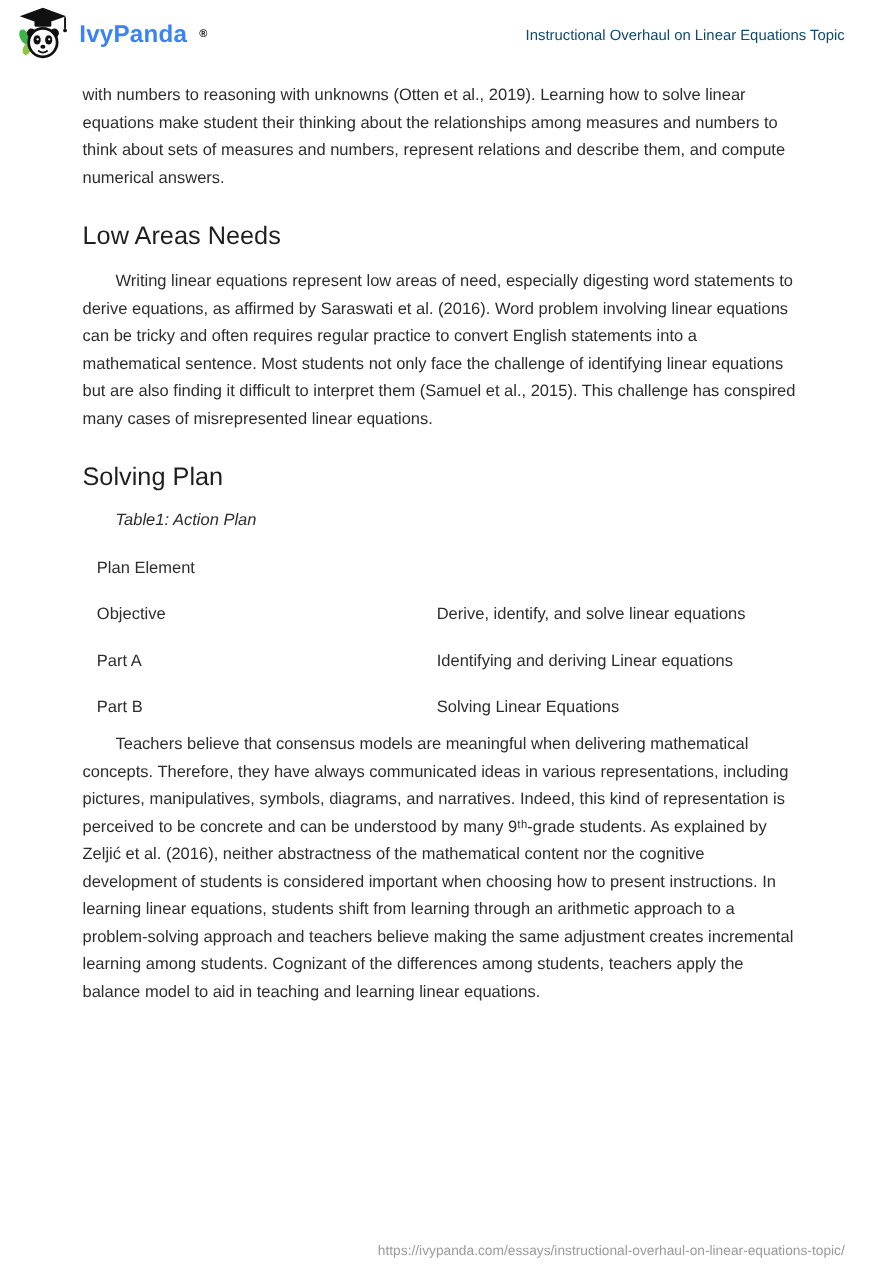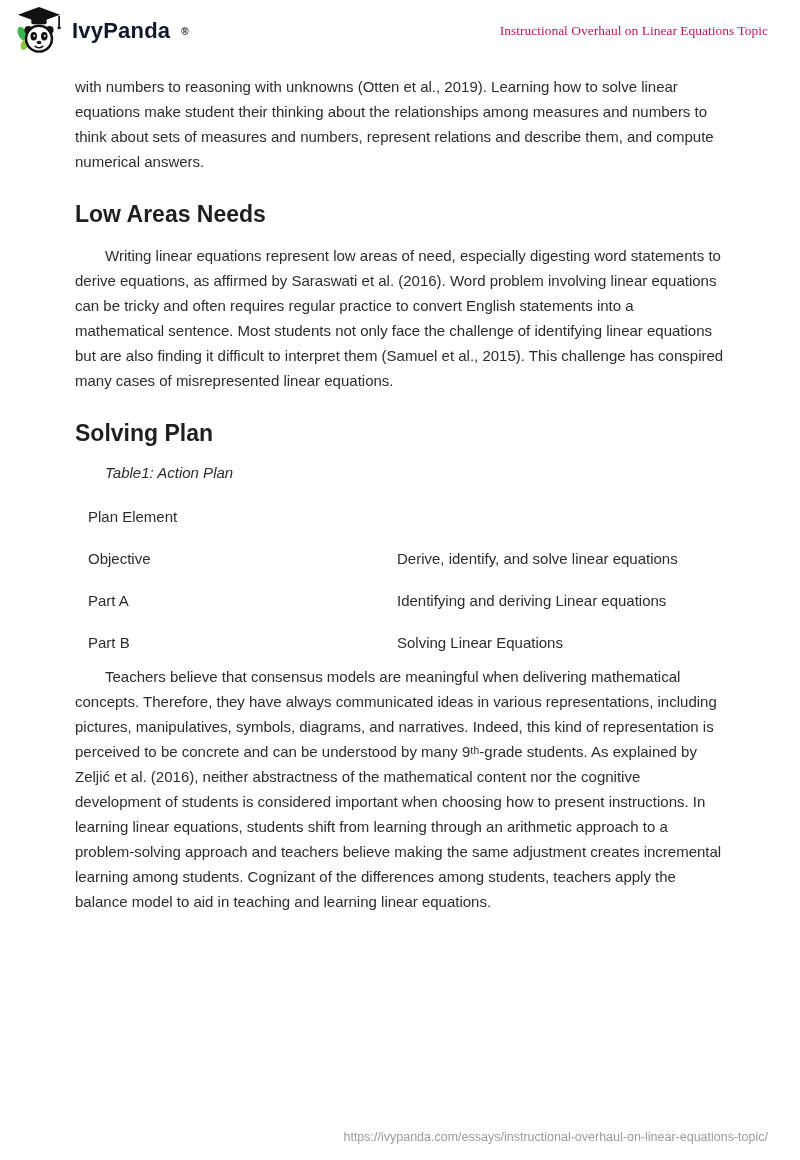--- a/index.html
+++ b/index.html
@@ -13,31 +13,31 @@
   .page { position: relative; width: 800px; height: 1160px; overflow: hidden; }
 
   
   .header {
     display: flex; justify-content: space-between; align-items: center;
     height: 62px; padding: 6px 32px 6px 16px;
   }
   .brand { display: flex; align-items: center; gap: 10px; cursor: pointer; }
   .logo-icon { display: inline-flex; width: 46px; height: 50px; }
   .brand-name {
-    font-size: 22px; font-weight: 700; color: #0f172a; letter-spacing: 0.2px;
+    font-size: 22px; font-weight: 700; color: #3b82f6; letter-spacing: 0.2px;
   }
   .reg-mark { font-size: 10px; font-weight: 700; color: #101010; vertical-align: super; margin-left: 1px; }
-  .doc-title { font-size: 13.5px; color: #be185d; font-family: Liberation Serif, serif; }
+  .doc-title { font-size: 13.5px; color: #0c4a6e; }
 
   
   .main { padding: 12px 75px 0 75px; }
   .para { margin: 0 0 10px 0; font-size: 15px; line-height: 25px; color: #2d2d2d; }
   .para.indent { text-indent: 30px; }
   h2.section-heading {
-    margin: 27px 0 15px 0; font-size: 23px; font-weight: 700; color: #1f1f1f;
+    margin: 27px 0 15px 0; font-size: 23px; font-weight: 400; color: #1f1f1f;
   }
   .table-caption {
     margin: 17px 0 15px 30px; font-size: 15px; font-style: italic; color: #2d2d2d;
   }
 
   
   .plan-table { width: 650px; font-size: 15px; line-height: 25px; }
   .t-row { display: flex; align-items: flex-end; }
   .t-cell-el { width: 322px; padding: 8px 10px 9px 13px; }
   .t-cell-desc { width: 328px; max-width: 320px; padding: 8px 0 9px 0; }

